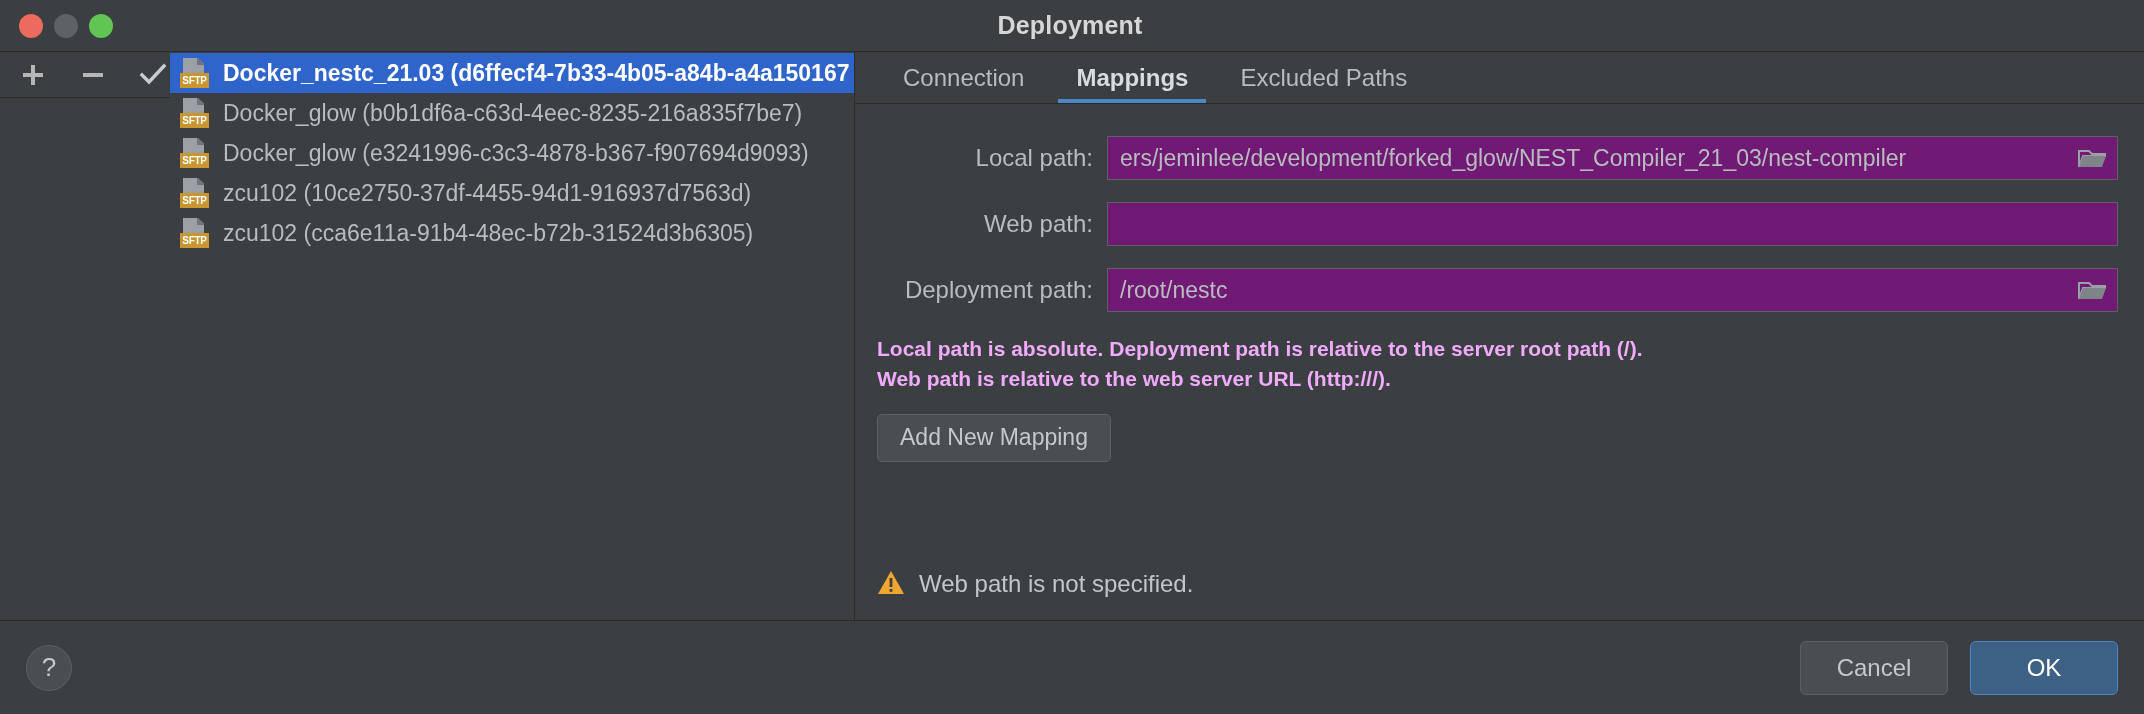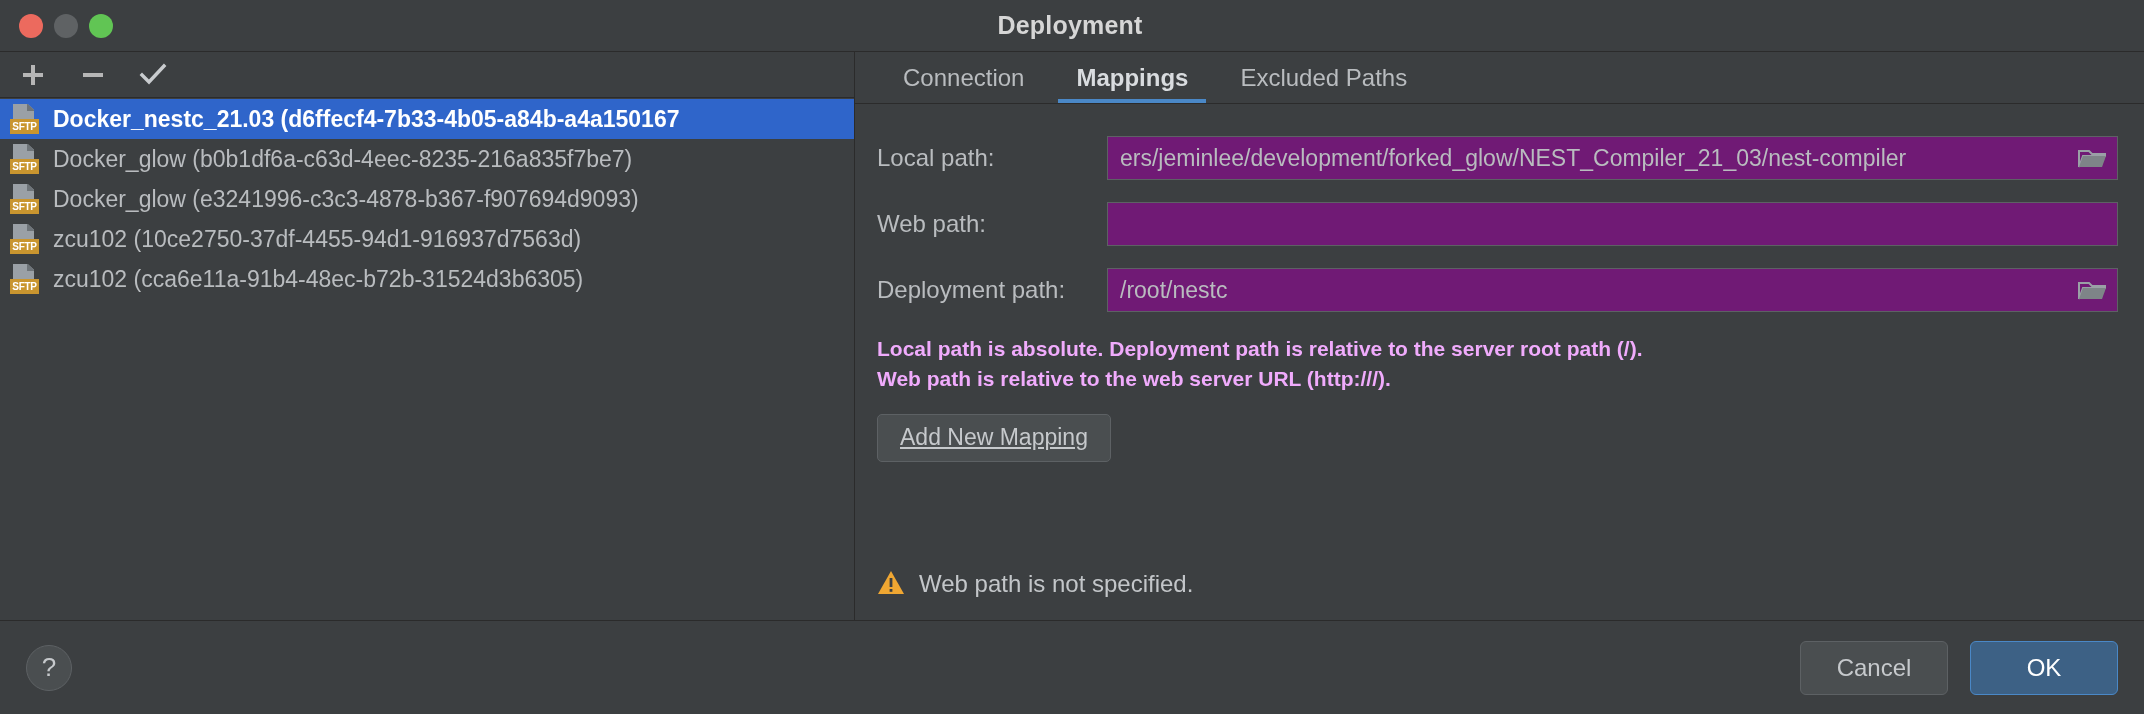--- a/index.html
+++ b/index.html
@@ -62,21 +62,21 @@
     min-height: 0;
   }
 
   
   .left {
     width: 855px;
     min-width: 855px;
     background: #3c3f41;
     border-right: 1px solid #2b2b2b;
     display: flex;
-    flex-direction: column;
+    flex-direction: row;
   }
   .left-toolbar {
     height: 46px;
     min-height: 46px;
     display: flex;
     align-items: center;
     gap: 26px;
     padding-left: 16px;
     border-bottom: 1px solid #2b2b2b;
     background: #3c3f41;
@@ -188,21 +188,21 @@
   .field-row {
     display: flex;
     align-items: center;
     margin-bottom: 22px;
   }
   .field-label {
     width: 230px;
     min-width: 230px;
     font-size: 24px;
     color: #b9bcbf;
-    text-align: left;
+    text-align: right;
     padding-right: 14px;
   }
   .field-input {
     flex: 1;
     height: 44px;
     background: #701a75;
     border: 1px solid #5d6164;
     display: flex;
     align-items: center;
     padding: 0 8px 0 12px;
@@ -239,21 +239,20 @@
     margin-top: 20px;
     height: 48px;
     padding: 0 22px;
     background: #4a4e50;
     border: 1px solid #5d6164;
     border-radius: 5px;
     color: #c6c9cc;
     font-size: 23px;
     font-family: "Liberation Sans", sans-serif;
     cursor: pointer;
-    text-decoration: underline;
   }
 
   .warning {
     position: absolute;
     left: 22px;
     bottom: 22px;
     display: flex;
     align-items: flex-start;
     gap: 14px;
   }

